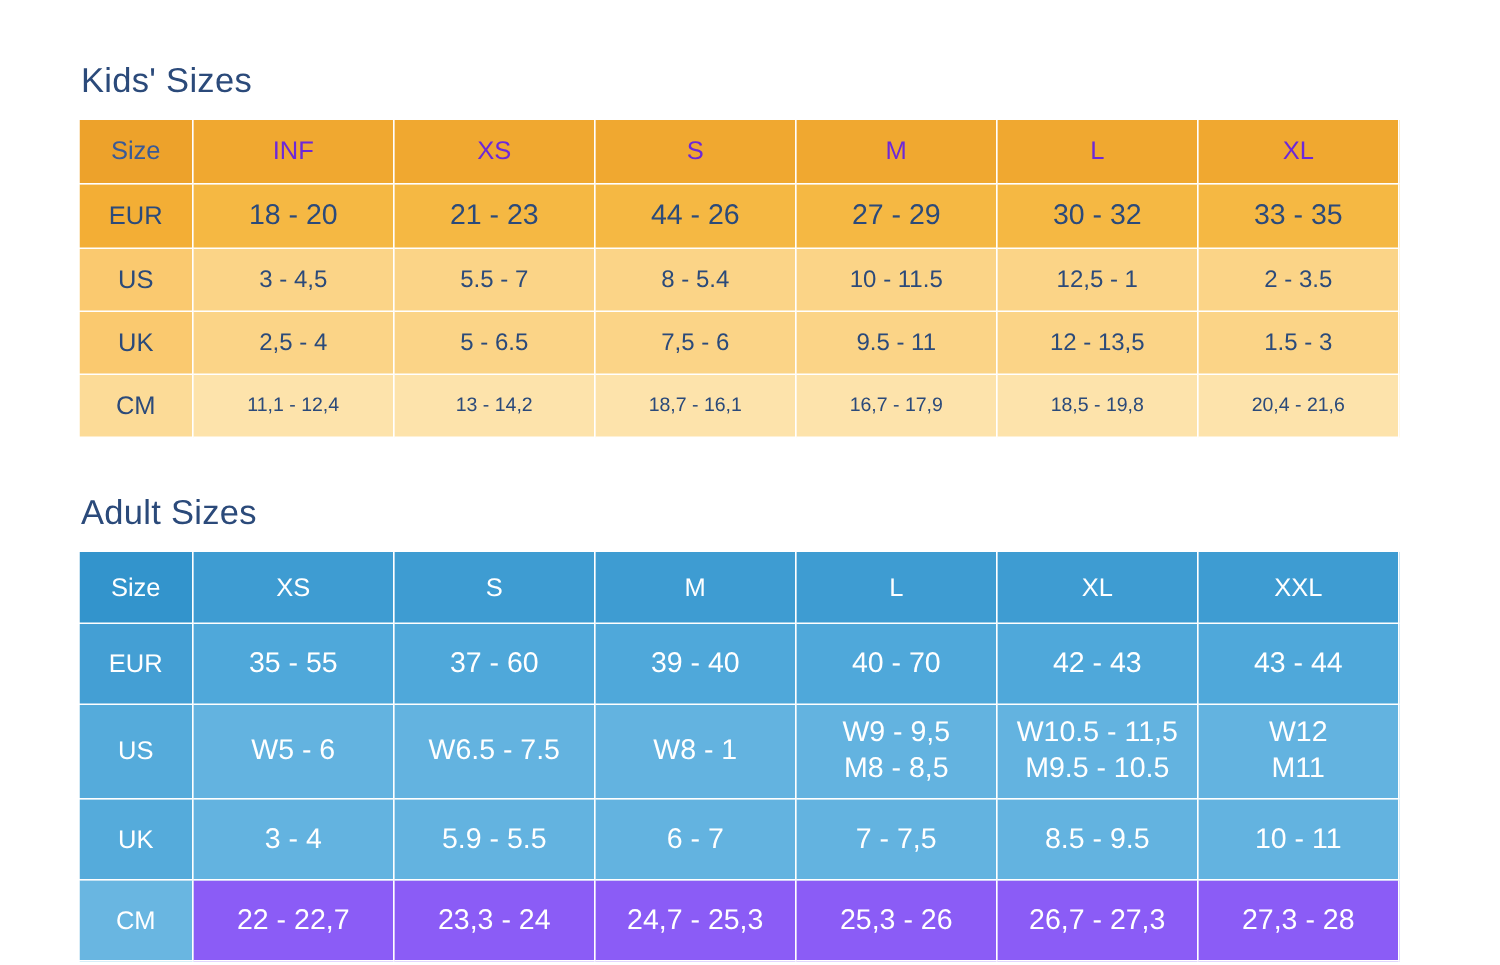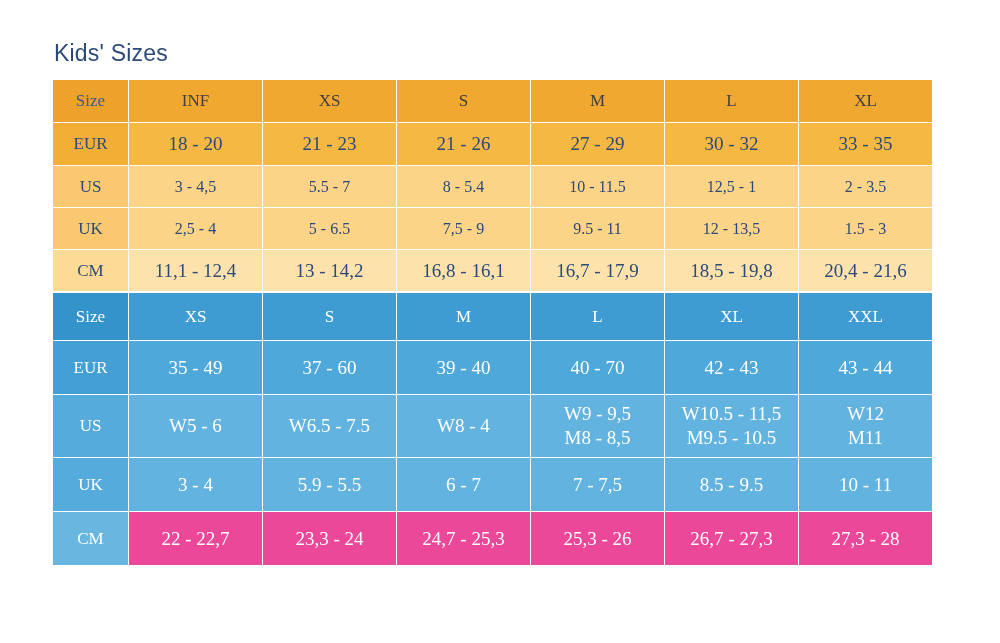--- a/index.html
+++ b/index.html
@@ -29,41 +29,40 @@
     margin: 0 0 12px 2px;
     letter-spacing: 0.2px;
   }
   .section-title.adult {
     margin-top: 36px;
   }
   table.size-table {
     border-collapse: collapse;
     width: 880px;
     table-layout: fixed;
-    font-family: Liberation Serif, serif;
   }
   table.size-table td,
   table.size-table th {
     border: 1px solid #ffffff;
     text-align: center;
     vertical-align: middle;
     font-weight: 400;
     padding: 0;
     line-height: 1.25;
   }
   
   col.c0 { width: 76px; }
   col.cx { width: 134px; }
 
   
   .kids .row-head td {
     height: 42px;
     font-size: 17px;
     background: #f0a830;
-    color: #404040;
+    color: #6d28d9;
   }
   .kids .row-head td.label {
     background: #eda22b;
     color: #3a5a96;
   }
   .kids .row-eur td {
     height: 42px;
     font-size: 19px;
     background: #f5b843;
     color: #2b4a7a;
@@ -79,21 +78,21 @@
     background: #fbd487;
     color: #2b4a7a;
   }
   .kids .row-us td.label,
   .kids .row-uk td.label {
     background: #fac96f;
     font-size: 17px;
   }
   .kids .row-cm td {
     height: 41px;
-    font-size: 19px;
+    font-size: 13px;
     background: #fde3ab;
     color: #2b4a7a;
   }
   .kids .row-cm td.label {
     background: #fcdb97;
     font-size: 17px;
   }
 
   
   .adult-t .row-head td {
@@ -131,21 +130,21 @@
     background: #63b3e0;
     color: #ffffff;
   }
   .adult-t .row-uk td.label {
     background: #55abdb;
     font-size: 17px;
   }
   .adult-t .row-cm td {
     height: 53px;
     font-size: 19px;
-    background: #ec4899;
+    background: #8b5cf6;
     color: #ffffff;
   }
   .adult-t .row-cm td.label {
     background: #69b6e1;
     font-size: 17px;
   }
   .cell-multiline span {
     display: block;
   }
 </style>
@@ -173,55 +172,56 @@
         <td>XS</td>
         <td>S</td>
         <td>M</td>
         <td>L</td>
         <td>XL</td>
       </tr>
       <tr class="row-eur">
         <td class="label">EUR</td>
         <td>18 - 20</td>
         <td>21 - 23</td>
-        <td>21 - 26</td>
+        <td>44 - 26</td>
         <td>27 - 29</td>
         <td>30 - 32</td>
         <td>33 - 35</td>
       </tr>
       <tr class="row-us">
         <td class="label">US</td>
         <td>3 - 4,5</td>
         <td>5.5 - 7</td>
         <td>8 - 5.4</td>
         <td>10 - 11.5</td>
         <td>12,5 - 1</td>
         <td>2 - 3.5</td>
       </tr>
       <tr class="row-uk">
         <td class="label">UK</td>
         <td>2,5 - 4</td>
         <td>5 - 6.5</td>
-        <td>7,5 - 9</td>
+        <td>7,5 - 6</td>
         <td>9.5 - 11</td>
         <td>12 - 13,5</td>
         <td>1.5 - 3</td>
       </tr>
       <tr class="row-cm">
         <td class="label">CM</td>
         <td>11,1 - 12,4</td>
         <td>13 - 14,2</td>
-        <td>16,8 - 16,1</td>
+        <td>18,7 - 16,1</td>
         <td>16,7 - 17,9</td>
         <td>18,5 - 19,8</td>
         <td>20,4 - 21,6</td>
       </tr>
     </tbody>
   </table>
 
+  <h2 class="section-title adult">Adult Sizes</h2>
 
   <table class="size-table adult-t">
     <colgroup>
       <col class="c0">
         <col class="cx">
         <col class="cx">
         <col class="cx">
         <col class="cx">
         <col class="cx">
         <col class="cx">
@@ -231,37 +231,37 @@
         <td class="label">Size</td>
         <td>XS</td>
         <td>S</td>
         <td>M</td>
         <td>L</td>
         <td>XL</td>
         <td>XXL</td>
       </tr>
       <tr class="row-eur">
         <td class="label">EUR</td>
-        <td>35 - 49</td>
+        <td>35 - 55</td>
         <td>37 - 60</td>
         <td>39 - 40</td>
         <td>40 - 70</td>
         <td>42 - 43</td>
         <td>43 - 44</td>
       </tr>
       <tr class="row-us">
         <td class="label">US</td>
         <td class="cell-multiline">
             <span>W5 - 6</span>
           </td>
         <td class="cell-multiline">
             <span>W6.5 - 7.5</span>
           </td>
         <td class="cell-multiline">
-            <span>W8 - 4</span>
+            <span>W8 - 1</span>
           </td>
         <td class="cell-multiline">
             <span>W9 - 9,5</span>
             <span>M8 - 8,5</span>
           </td>
         <td class="cell-multiline">
             <span>W10.5 - 11,5</span>
             <span>M9.5 - 10.5</span>
           </td>
         <td class="cell-multiline">

